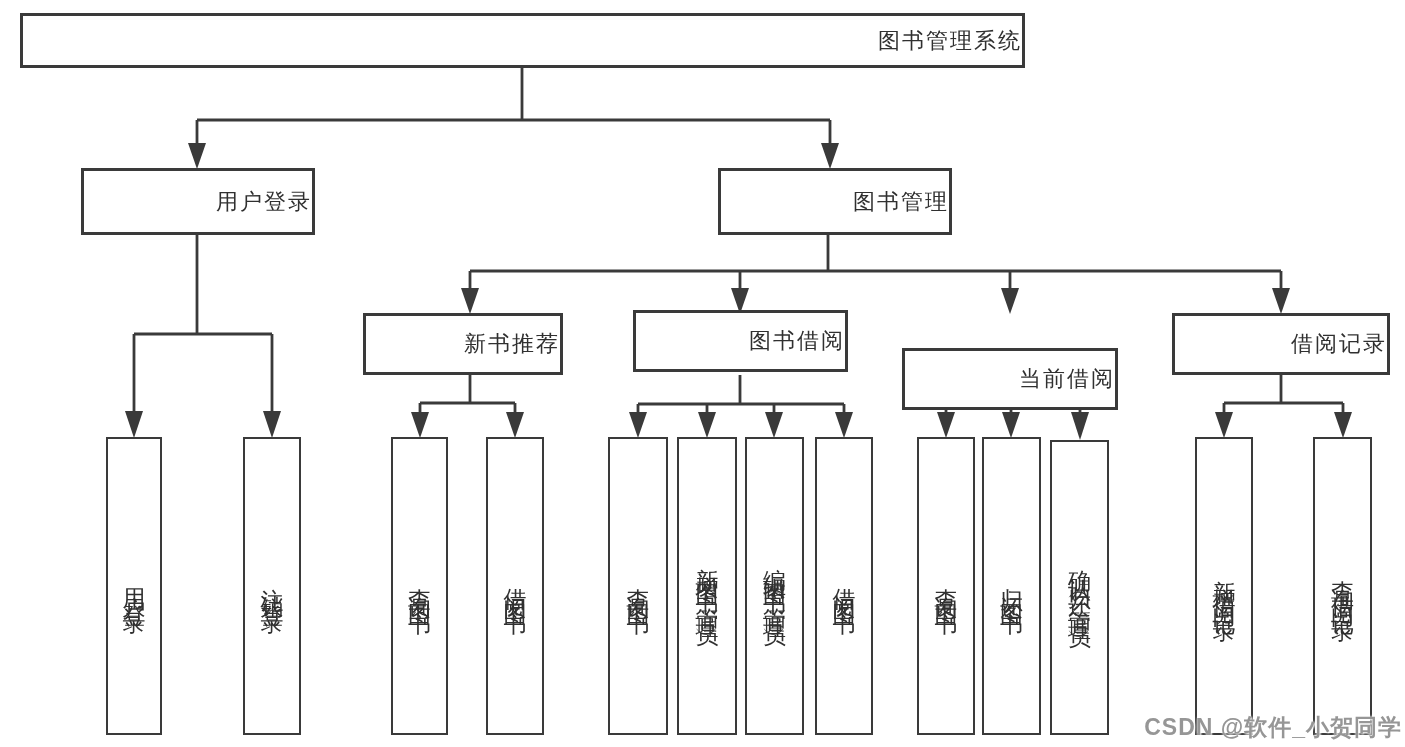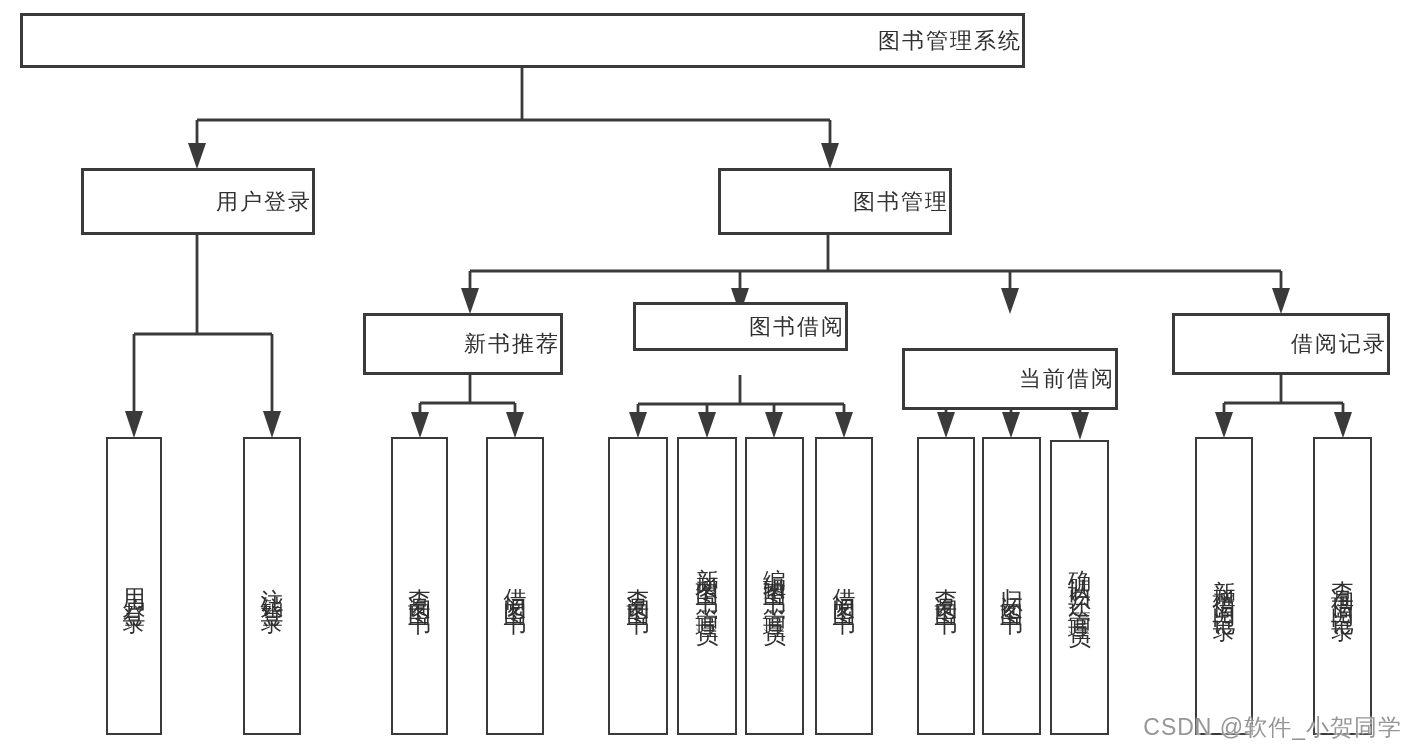--- a/index.html
+++ b/index.html
@@ -59,20 +59,21 @@
   #watermark {
     position: absolute;
     top: 712px;
     right: 3px;
     z-index: 3;
     font-size: 23px;
     color: #969696;
     letter-spacing: 1px;
     text-shadow: 0 0 3px rgba(255,255,255,0.95), 1px 1px 2px rgba(255,255,255,0.9);
     white-space: nowrap;
+    font-weight: bold;
   }
 </style>
 </head>
 <body>
 
 <div id="canvas">
 
   <svg id="wires" viewBox="0 0 1405 747" xmlns="http://www.w3.org/2000/svg">
     <g stroke="#3a3a3a" stroke-width="2.8" fill="#3a3a3a">
 
@@ -158,21 +159,21 @@
   <div class="node" style="left:81px; top:168px; width:234px; height:67px;">
     <span>用户登录</span>
   </div>
   <div class="node" style="left:711px; top:168px; width:234px; height:67px;margin-left:7px;">
     <span>图书管理</span>
   </div>
 
   <div class="node" style="left:363px; top:313px; width:200px; height:62px;">
     <span>新书推荐</span>
   </div>
-  <div class="node" style="left:633px; top:302px; width:215px; height:49px;">
+  <div class="node" style="left:633px; top:310px; width:215px; height:62px;">
     <span>图书借阅</span>
   </div>
   <div class="node" style="left:902px; top:313px; width:216px; height:62px;margin-top:35px;">
     <span>当前借阅</span>
   </div>
   <div class="node" style="left:1172px; top:313px; width:218px; height:62px;">
     <span>借阅记录</span>
   </div>
 
   <div class="vnode" style="left:106px; top:437px; width:56px; height:298px;">

